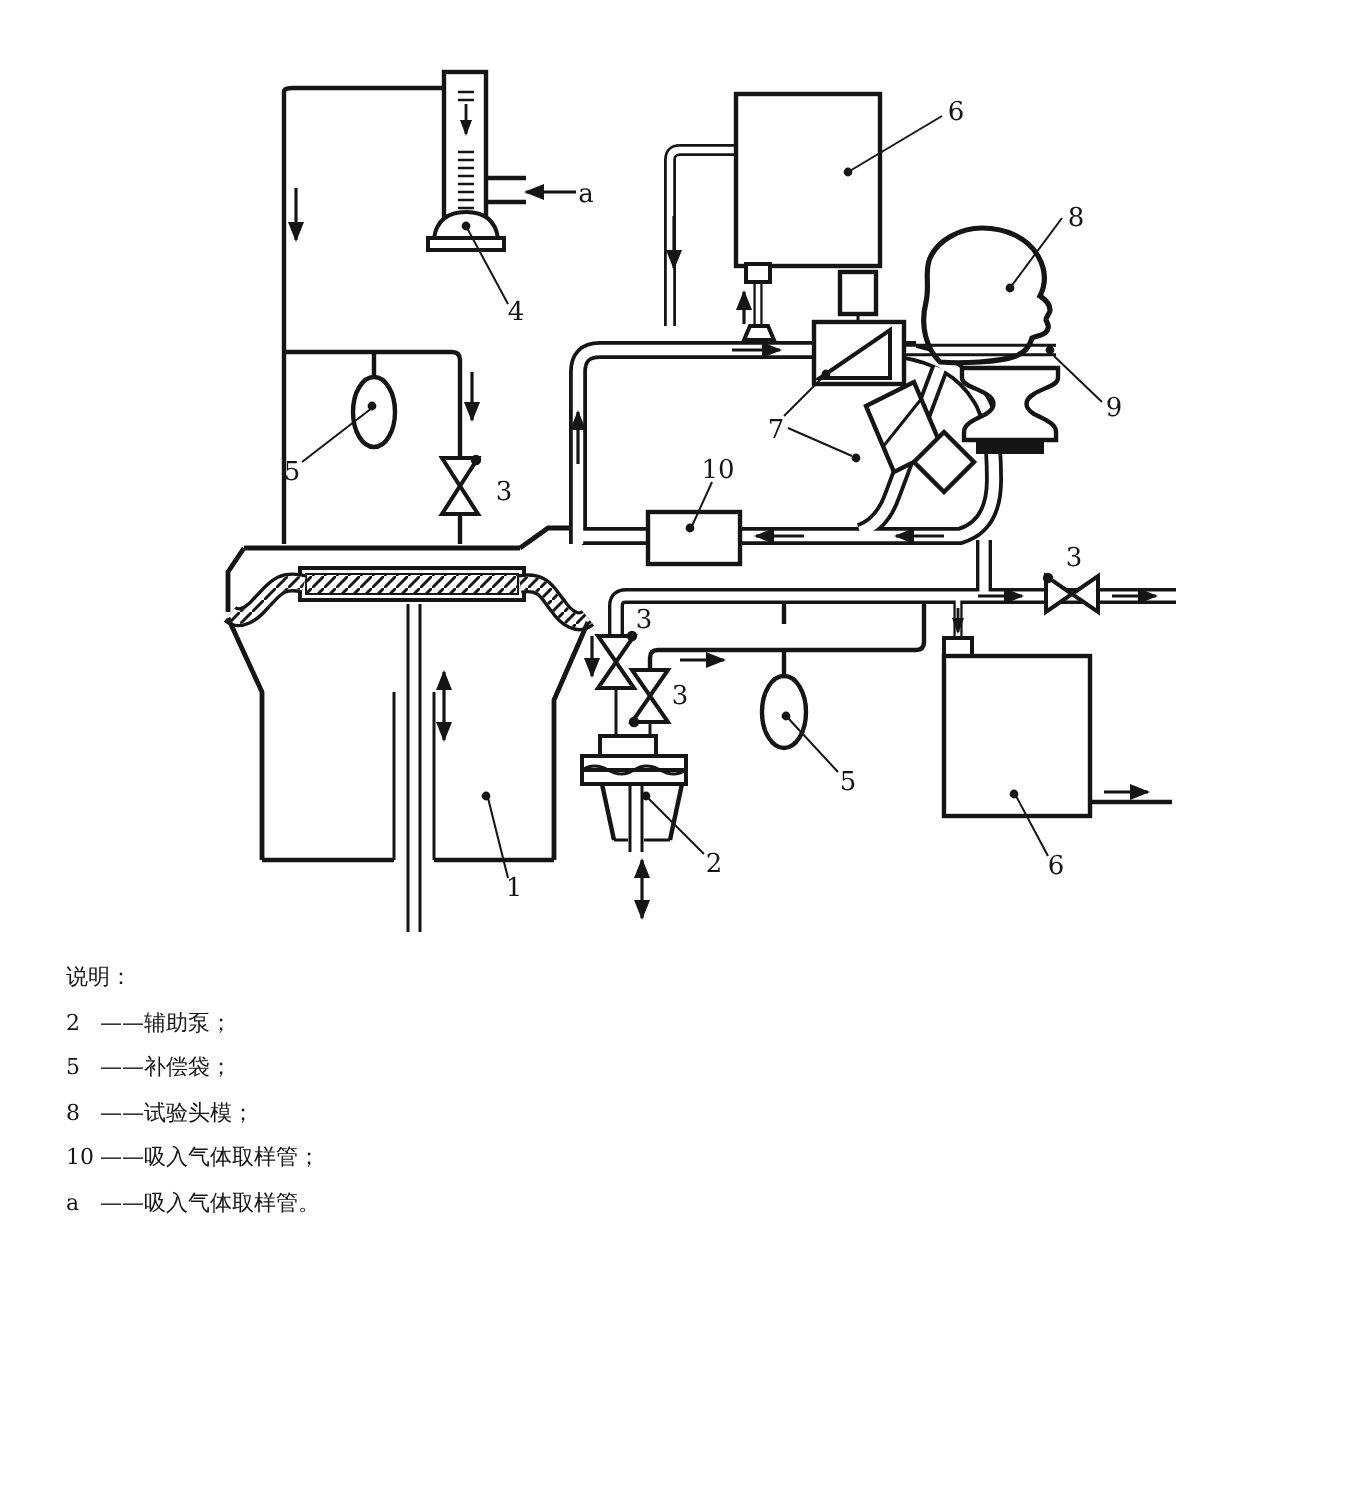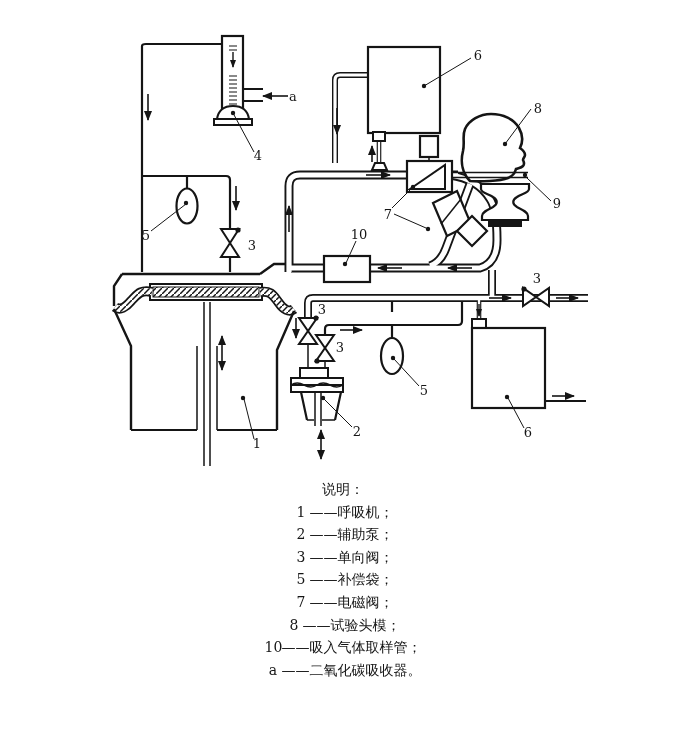--- a/index.html
+++ b/index.html
@@ -18,21 +18,21 @@
   .ln2{fill:none;stroke:#151515;stroke-width:2.4;}
   .ln15{fill:none;stroke:#151515;stroke-width:1.5;}
   .comp{fill:#fff;stroke:#151515;stroke-width:2.2;stroke-linejoin:miter;}
   .comp2{fill:#fff;stroke:#151515;stroke-width:2;stroke-linejoin:miter;}
   .lead{fill:none;stroke:#151515;stroke-width:1;}
   .dot{fill:#151515;}
   .arr{fill:none;stroke:#151515;stroke-width:1.6;marker-end:url(#ah);}
   .arr2{fill:none;stroke:#151515;stroke-width:1.6;marker-start:url(#ah);marker-end:url(#ah);}
   .arrs{fill:none;stroke:#151515;stroke-width:1.4;marker-end:url(#ahs);}
   .dashes{stroke:#151515;stroke-width:1.2;fill:none;}
-  .legend{position:absolute;left:33px;top:478px;width:620px;font-size:14px;color:#151515;text-align:center;}
+  .legend{position:absolute;left:33px;top:478px;width:620px;font-size:11px;color:#151515;}
   .lg-title{line-height:22.6px;}
   .lg-row{line-height:22.6px;white-space:nowrap;}
   .lg-num{display:inline-block;width:17px;}
 </style>
 </head>
 <body>
 
 <div class="canvas">
 <svg width="678" height="754" viewBox="0 0 678 754">
   <defs>
@@ -245,22 +245,19 @@
     <text x="538" y="113">8</text>
     <text x="557" y="208">9</text>
     <text x="359" y="239">10</text>
     <text x="293" y="101">a</text>
   </g>
 </svg>
 
 
 <div class="legend">
   <div class="lg-title">说明：</div>
-  <div class="lg-row"><span class="lg-num">1</span><span class="lg-sep">——</span><span class="lg-name">呼吸机；</span></div>
   <div class="lg-row"><span class="lg-num">2</span><span class="lg-sep">——</span><span class="lg-name">辅助泵；</span></div>
-  <div class="lg-row"><span class="lg-num">3</span><span class="lg-sep">——</span><span class="lg-name">单向阀；</span></div>
   <div class="lg-row"><span class="lg-num">5</span><span class="lg-sep">——</span><span class="lg-name">补偿袋；</span></div>
-  <div class="lg-row"><span class="lg-num">7</span><span class="lg-sep">——</span><span class="lg-name">电磁阀；</span></div>
   <div class="lg-row"><span class="lg-num">8</span><span class="lg-sep">——</span><span class="lg-name">试验头模；</span></div>
   <div class="lg-row"><span class="lg-num">10</span><span class="lg-sep">——</span><span class="lg-name">吸入气体取样管；</span></div>
-  <div class="lg-row"><span class="lg-num">a</span><span class="lg-sep">——</span><span class="lg-name">二氧化碳吸收器。</span></div>
+  <div class="lg-row"><span class="lg-num">a</span><span class="lg-sep">——</span><span class="lg-name">吸入气体取样管。</span></div>
 </div>
 </div>
 
 </body></html>

